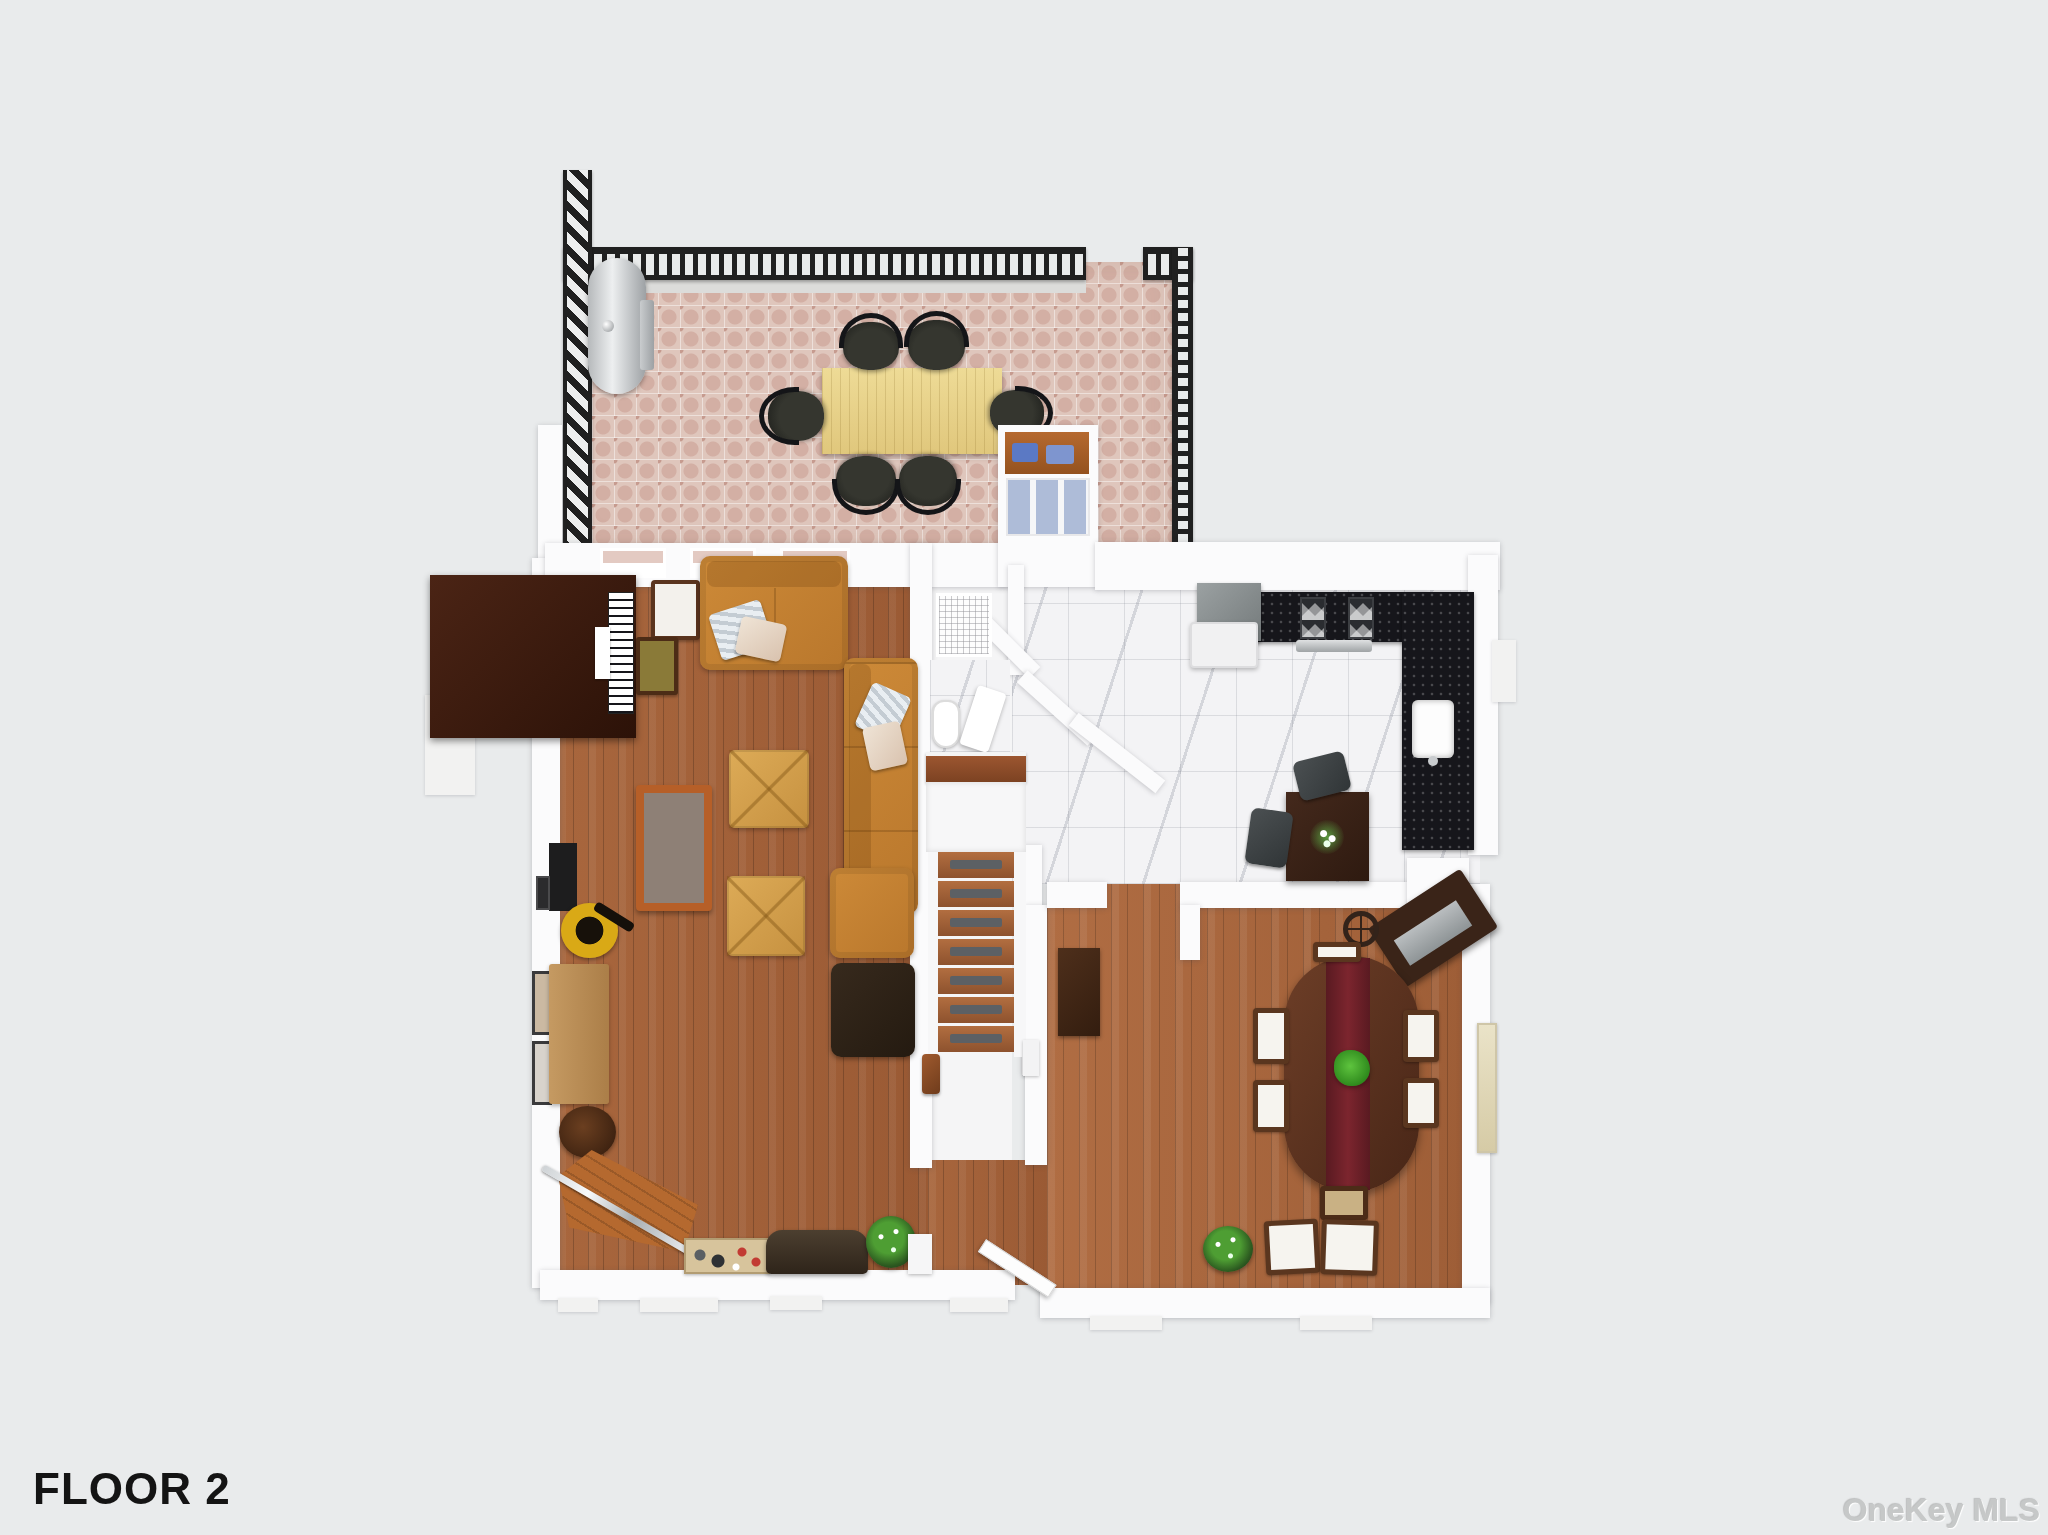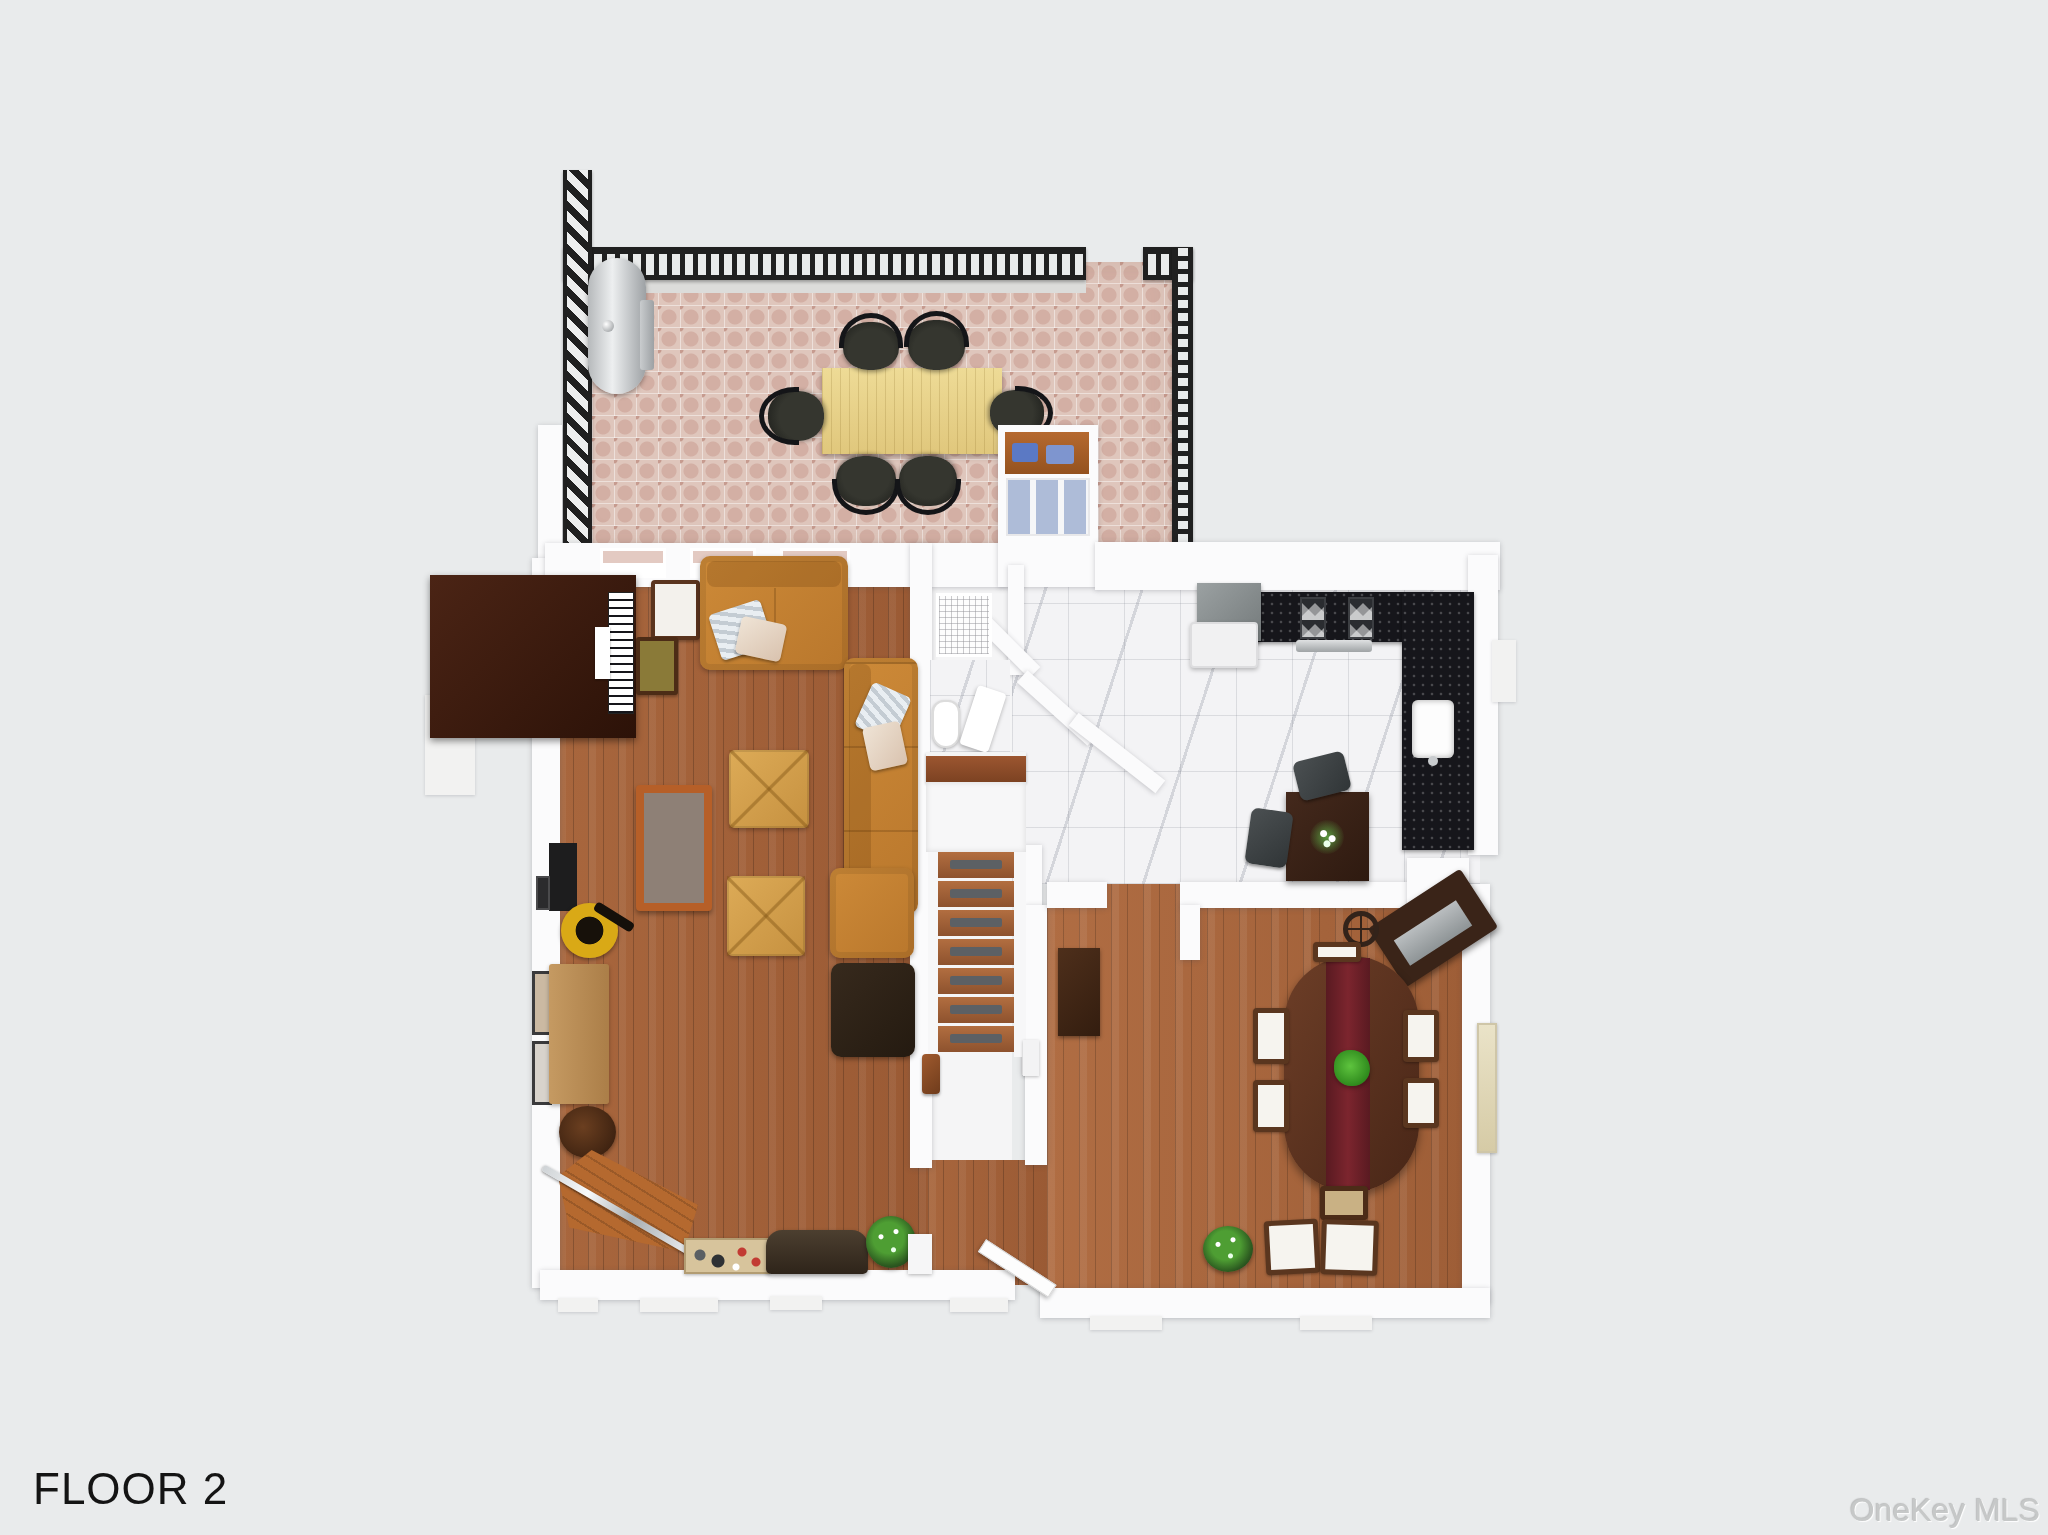--- a/index.html
+++ b/index.html
@@ -1,17 +1,17 @@
 <!DOCTYPE html>
 <html><head>
 <meta charset="utf-8">
 <style>
   html,body{margin:0;padding:0;background:#e9ebec;}
   .canvas{position:relative;width:2048px;height:1535px;background:#e9ebec;overflow:hidden;
-          font-family:"Liberation Sans", sans-serif;}
+          font-family:"Liberation Sans", sans-serif;font-weight:bold;}
   .canvas *{position:absolute;box-sizing:border-box;}
 
   
   .wall{background:#fbfbfc;box-shadow:0 1px 5px rgba(70,70,80,.28);}
   .sill{background:#f2f2f1;box-shadow:0 1px 3px rgba(70,70,80,.2);}
   .paver{background-color:#dfc6bc;background-image:
       radial-gradient(circle at 11px 11px, #d3afa4 7px, rgba(0,0,0,0) 8px),
       radial-gradient(circle at 0 0, #c69b8f 3px, rgba(0,0,0,0) 4px),
       repeating-linear-gradient(0deg, rgba(255,255,255,.45) 0 1px, rgba(0,0,0,0) 1px 22px),
       repeating-linear-gradient(90deg, rgba(255,255,255,.45) 0 1px, rgba(0,0,0,0) 1px 22px);

